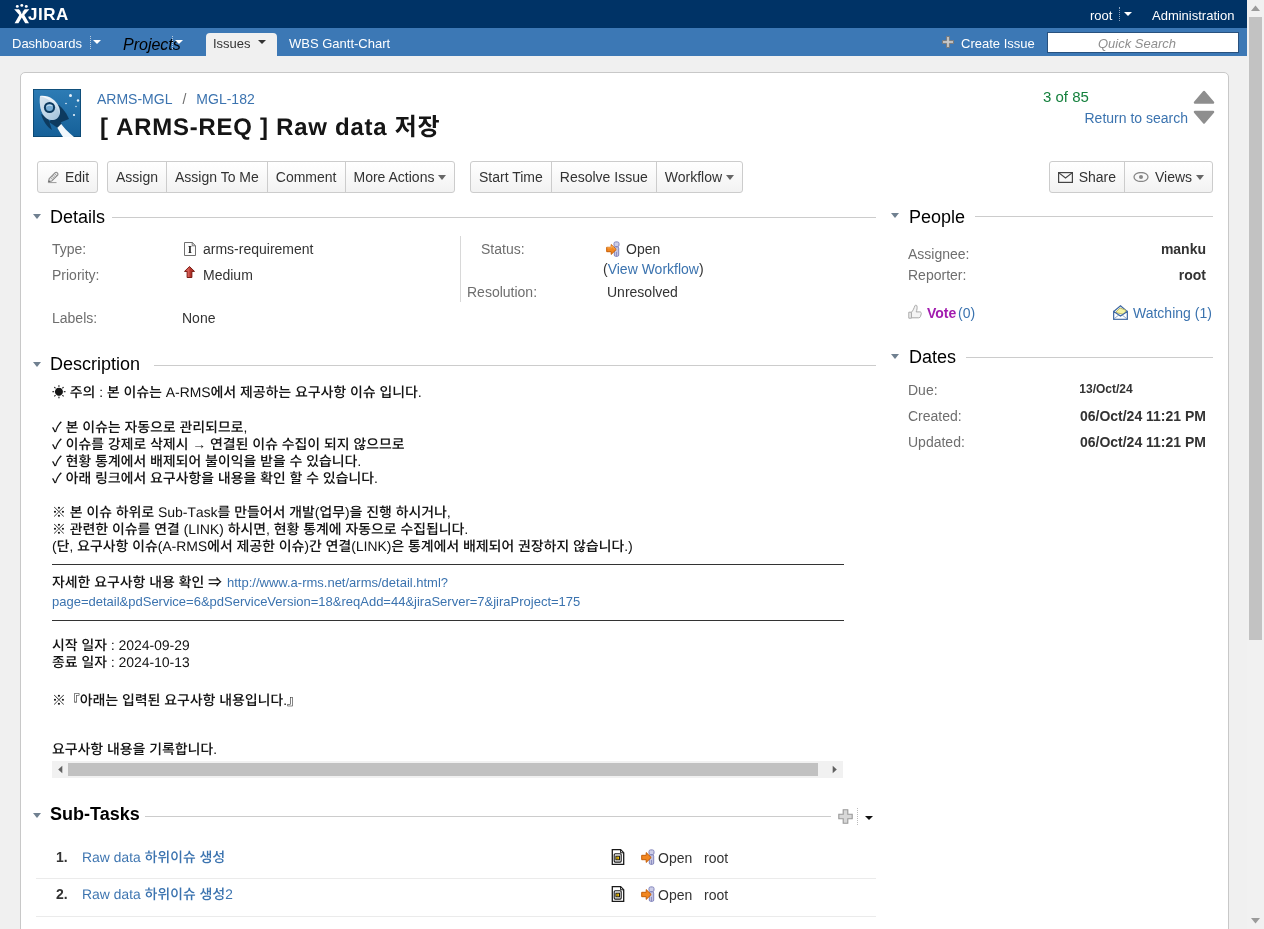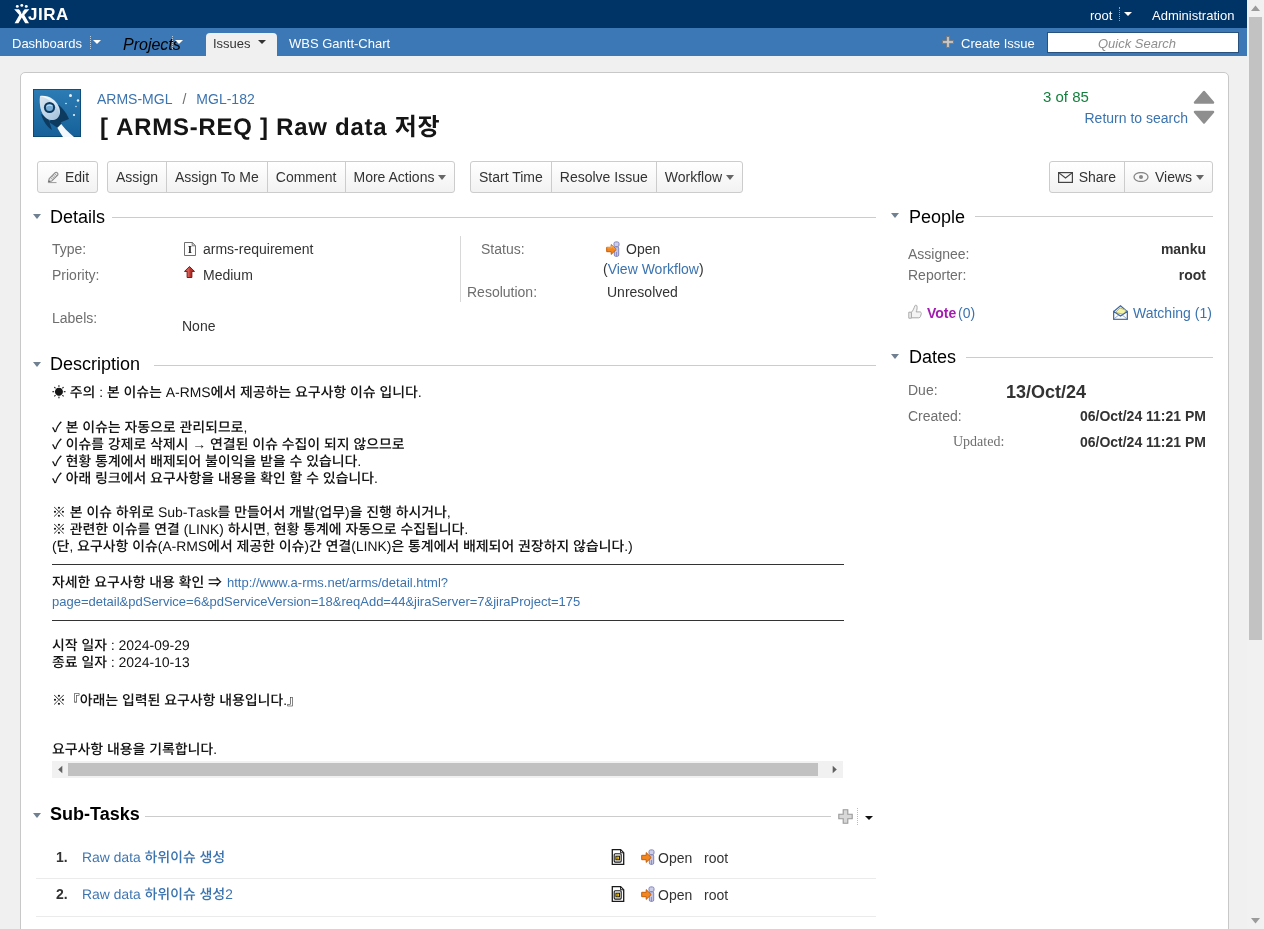--- a/index.html
+++ b/index.html
@@ -149,21 +149,21 @@
  <text x="7" y="11" font-family="Liberation Serif" font-size="10" font-weight="bold" fill="#111" text-anchor="middle">I</text>
 </svg>
 <div class="val" style="left:203px;top:241px;">arms-requirement</div>
 <div class="lbl" style="left:52px;top:267px;">Priority:</div>
 <svg class="abs" style="left:184px;top:266px" width="11" height="12" viewBox="0 0 11 12">
  <path d="M5.5 0.5 L10.5 5.4 L7.9 5.4 L7.9 11.5 L3.1 11.5 L3.1 5.4 L0.5 5.4 Z" fill="#b3342c" stroke="#6d0f07" stroke-width="0.9"></path>
  <path d="M5.5 1.1 L5.5 11 L3.6 11 L3.6 5 L1.6 5 Z" fill="#dd6862" opacity="0.75"></path>
 </svg>
 <div class="val" style="left:203px;top:267px;">Medium</div>
 <div class="lbl" style="left:52px;top:310px;">Labels:</div>
-<div class="val" style="left:182px;top:310px;margin-top:8px;">None</div>
+<div class="val" style="left:182px;top:310px;">None</div>
 
 <div class="abs" style="left:460px;top:236px;height:66px;border-left:1px solid #d8d8d8;"></div>
 <div class="lbl" style="left:467px;top:241px;margin-left:14px;">Status:</div>
 <svg class="abs" style="left:606px;top:241px" width="16" height="16" viewBox="0 0 16 16">
  <rect x="8" y="0.9" width="5" height="4.8" rx="1.6" fill="#cdcee8" stroke="#8183bb" stroke-width="1"></rect>
  <rect x="8.3" y="5.9" width="4.4" height="9.4" rx="1.2" fill="#c3c4e2" stroke="#8183bb" stroke-width="1"></rect>
  <path d="M10.5 11 L10.5 15.3" stroke="#8183bb" stroke-width="0.8"></path>
  <path d="M0.7 6.3 L5.2 6.3 L5.2 3.6 L10.2 8.5 L5.2 13.4 L5.2 10.7 L0.7 10.7 Z" fill="#f28721" stroke="#c55e07" stroke-width="1"></path>
  <path d="M1.2 6.8 L5.7 6.8 L5.7 4.8 L9 8.5" stroke="#fbae55" stroke-width="1" fill="none"></path>
 </svg>
@@ -256,24 +256,24 @@
  <path d="M2.5 7.5 L7 3 L12.8 5.2 L11.5 9.5 Z" fill="#f5f3a4" stroke="#b7b25e" stroke-width="0.9"></path>
  <path d="M0.7 6.5 L7.5 11 L14.3 6.5 L14.3 14.2 L0.7 14.2 Z" fill="#ffffff" stroke="#3c66a0" stroke-width="1.1"></path>
  <path d="M0.9 13.9 L6 9.9 M14.1 13.9 L9 9.9" stroke="#7695bd" stroke-width="0.8"></path>
 </svg>
 <div class="abs" style="left:1133px;top:305px;font-size:14px;"><a>Watching (1)</a></div>
 
 <div class="sect-tri" style="left:891px;top:354px;"></div>
 <div class="sect-h" style="left:909px;top:348px;">Dates</div>
 <div class="sect-rule" style="left:966px;top:357px;width:247px;"></div>
 <div class="lbl" style="left:908px;top:382px;">Due:</div>
-<div class="abs" style="left:1006px;top:382px;width:200px;text-align:left;font-size:18px;font-weight:bold;color:#333;">13/Oct/24</div>
+<div class="abs" style="left:1006px;top:382px;width:200px;text-align:center;font-size:12px;font-weight:bold;color:#333;">13/Oct/24</div>
 <div class="lbl" style="left:908px;top:408px;">Created:</div>
 <div class="abs" style="left:1006px;top:408px;width:200px;text-align:right;font-size:14px;font-weight:bold;color:#333;">06/Oct/24 11:21 PM</div>
-<div class="lbl" style="left:953px;top:434px;font-family:Liberation Serif, serif;">Updated:</div>
+<div class="lbl" style="left:908px;top:434px;">Updated:</div>
 <div class="abs" style="left:1006px;top:434px;width:200px;text-align:right;font-size:14px;font-weight:bold;color:#333;">06/Oct/24 11:21 PM</div>
 
 <div class="abs" style="left:1247px;top:0;width:17px;height:929px;background:#f1f1f1;"></div>
 <div class="abs" style="left:1249px;top:17px;width:13px;height:623px;background:#c2c2c2;"></div>
 <svg class="abs" style="left:1247px;top:0" width="17" height="17" viewBox="0 0 17 17">
     <path d="M8.5 5.5 L13 11 L4 11 Z" fill="#9b9b9b"></path>
   </svg>
 <svg class="abs" style="left:1247px;top:912" width="17" height="17" viewBox="0 0 17 17">
     <path d="M4 6 L13 6 L8.5 11.5 Z" fill="#9b9b9b"></path>
   </svg>

